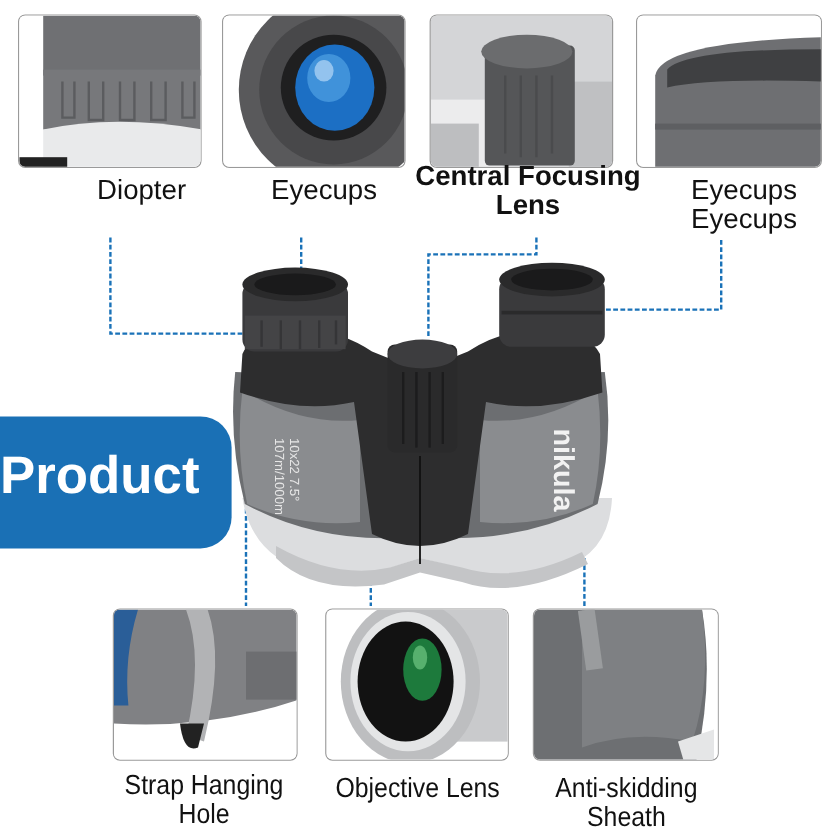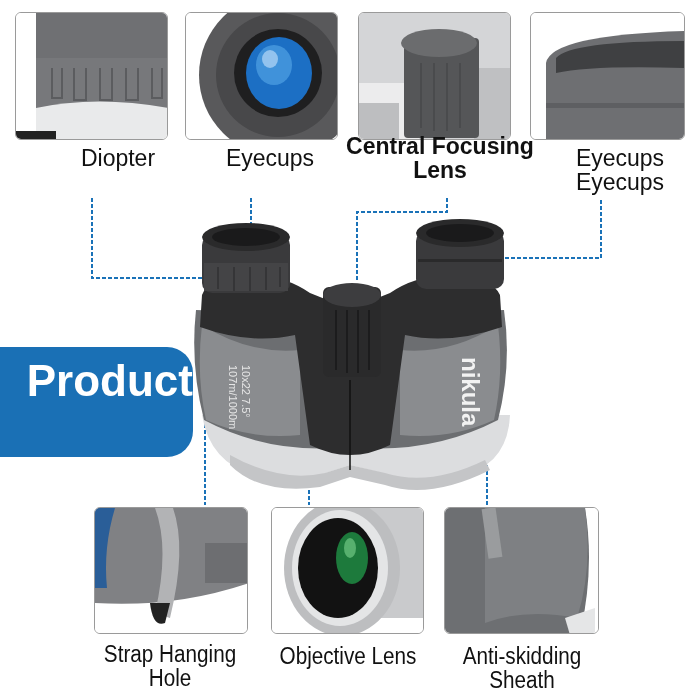--- a/index.html
+++ b/index.html
@@ -1,20 +1,20 @@
 <!DOCTYPE html>
 <html><head>
 <meta charset="utf-8">
 <style>
   html,body{margin:0;padding:0;background:#fff;}
   body{width:700px;height:700px;position:relative;overflow:hidden;font-family:"Liberation Sans",sans-serif;}
   .tile{position:absolute;border:1.5px solid #9a9a9a;border-radius:6px;overflow:hidden;background:#fff;box-sizing:border-box;}
   .label{position:absolute;text-align:center;color:#111;font-size:23px;line-height:24px;font-family:"Liberation Sans",sans-serif;white-space:nowrap;}
   .label.narrow{font-size:23px;transform:scaleX(0.9);transform-origin:center top;}
-  .badge{position:absolute;left:0;top:347px;width:193px;height:110px;background:#1a70b5;border-radius:0 26px 26px 0;color:#fff;font-weight:bold;font-size:44px;line-height:44px;text-align:right;padding-top:12px;box-sizing:border-box;}
+  .badge{position:absolute;left:0;top:347px;width:193px;height:110px;background:#1a70b5;border-radius:0 26px 26px 0;color:#fff;font-weight:bold;font-size:44px;line-height:44px;text-align:left;padding-top:28px;box-sizing:border-box;}
   .badge span{display:block;}
   svg{display:block;}
 </style>
 </head>
 <body>
 
 <div class="tile" style="left:15px;top:12px;width:153px;height:128px;">
   <svg width="153" height="128">
     <rect x="0" y="0" width="153" height="128" fill="#fff"></rect>
     <rect x="20" y="0" width="133" height="50" fill="#6f7073"></rect>

